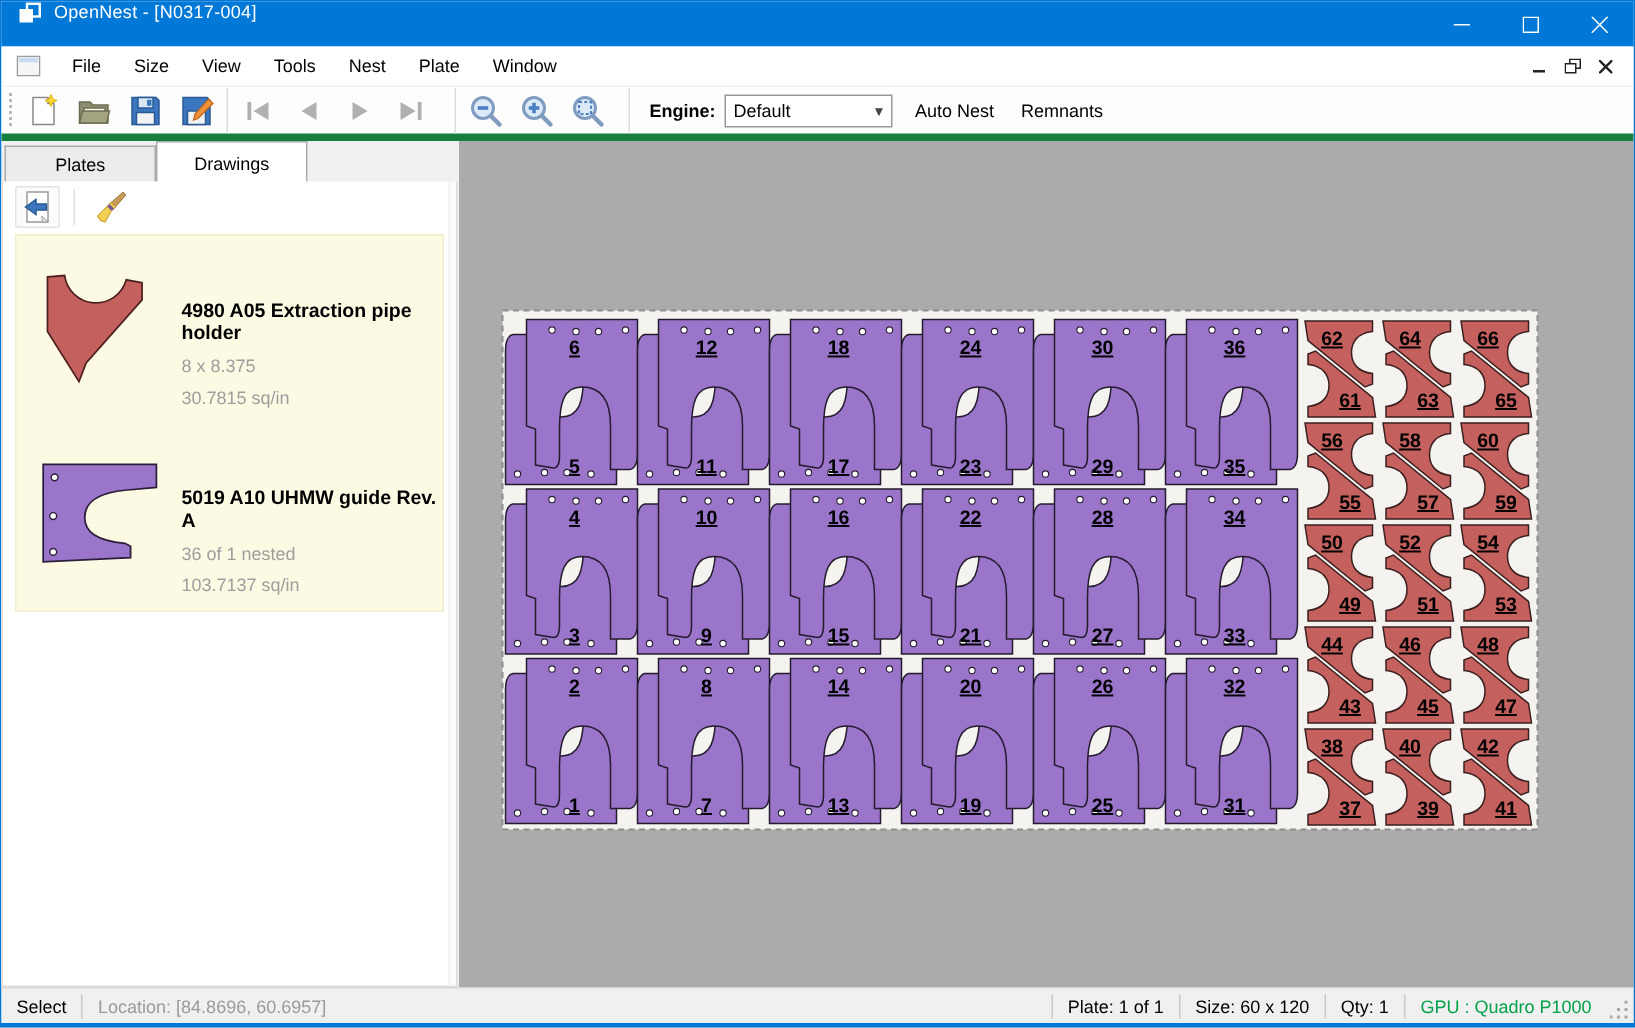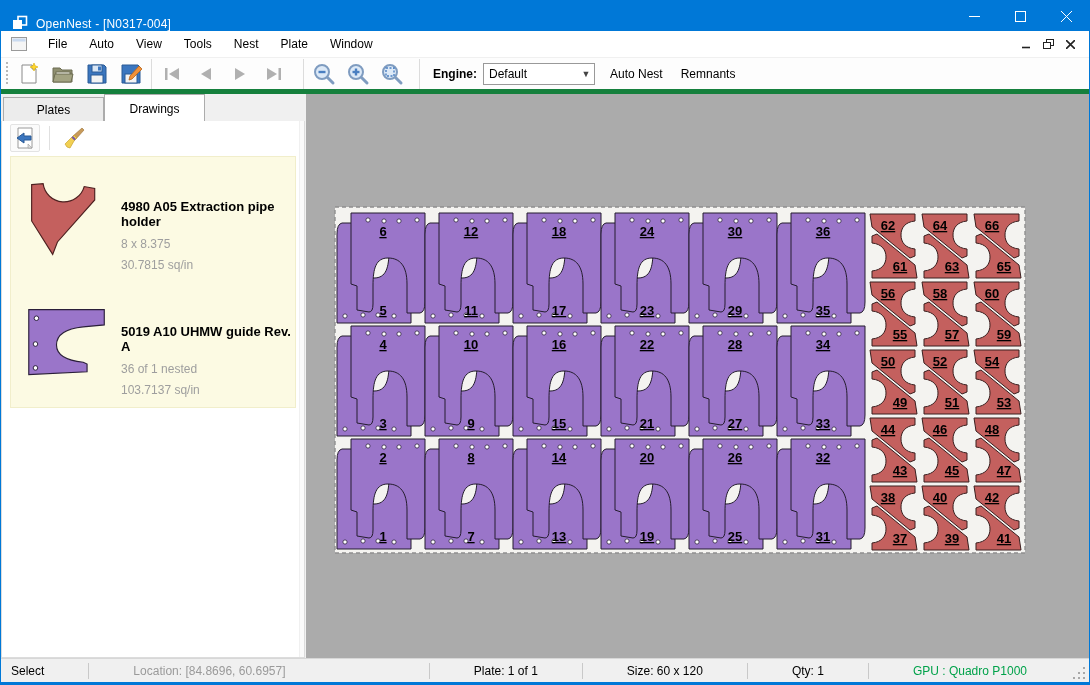--- a/index.html
+++ b/index.html
@@ -2,21 +2,21 @@
 <html><head>
 <meta charset="utf-8">
 <style>
   * { margin:0; padding:0; box-sizing:border-box; }
   html,body { width:1090px; height:685px; overflow:hidden;
     font-family:"Liberation Sans","DejaVu Sans",sans-serif; font-size:12px; color:#000; }
   .window { position:absolute; inset:0; border:1px solid #0078D7; border-bottom:3px solid #0078D7;
     display:flex; flex-direction:column; background:#f0f0f0; }
 
   
-  .titlebar { height:30px; background:#0078D7; color:#fff; display:flex; align-items:flex-end; flex:0 0 auto; }
+  .titlebar { height:30px; background:#0078D7; color:#fff; display:flex; align-items:flex-start; flex:0 0 auto; }
   .titlebar .appicon { width:16px; height:16px; margin:0 8px 0 11px; }
   .titlebar .title { font-size:12px; letter-spacing:.2px; }
   .titlebar .spacer { flex:1; }
   .caption-btn { width:46px; height:30px; display:flex; align-items:center; justify-content:center; color:#fff; }
   .caption-btn svg { display:block; }
 
   
   .menubar { height:27px; background:#fff; display:flex; align-items:center; flex:0 0 auto; border-bottom:1px solid #f0f0f0;}
   .menubar .mdiicon { width:16px; height:14px; margin:0 10px 0 10px; }
   .menu-item { padding:5px 11px; font-size:12px; }
@@ -51,21 +51,21 @@
   .dwg-thumb { width:92px; flex:0 0 auto; display:flex; align-items:center; justify-content:center; }
   .dwg-text { padding-left:8px; padding-top:4px;margin-top:32px; }
   .dwg-title { font-weight:bold; font-size:13px; margin-bottom:5px; }
   .dwg-line { color:#9e9e9e; font-size:12px; line-height:21px; }
   .side-scroll { position:absolute; right:0; top:0; bottom:0; width:5px; background:#fafafa; border-left:1px solid #f0f0f0;}
 
   .canvas { flex:1; background:#ababab; position:relative; overflow:hidden; }
   .plate-wrap { position:absolute; left:28px; top:112px; width:692px; height:348px; }
 
   
-  .statusbar { height:24px; background:#f0f0f0; border-top:1px solid #d7d7d7; display:flex; align-items:center; flex:0 0 auto; font-size:12px;gap:34px;}
+  .statusbar { height:24px; background:#f0f0f0; border-top:1px solid #d7d7d7; display:flex; align-items:center; flex:0 0 auto; font-size:12px;}
   .sb-cell { padding:0 10px; display:flex; align-items:center; height:16px; }
   .sb-sep { width:1px; height:16px; background:#c9c9c9; }
   .sb-gray { color:#9a9a9a; }
   .sb-spacer { flex:1; }
   .sb-grip { width:14px; height:14px; margin:6px 2px 0 2px; }
 </style>
 </head>
 <body>
 
 <div class="window">
@@ -94,21 +94,21 @@
     </div>
   </div>
 
   <div class="menubar">
     <svg class="mdiicon" viewBox="0 0 16 14">
       <rect x="0.5" y="0.5" width="15" height="13" fill="#f5f5f5" stroke="#9a9a9a"></rect>
       <rect x="1.5" y="1.5" width="13" height="3" fill="#c9daf0"></rect>
     </svg>
     <div id="menu-items" style="display:flex;">
         <div class="menu-item">File</div>
-        <div class="menu-item">Auto</div>
+        <div class="menu-item">Size</div>
         <div class="menu-item">View</div>
         <div class="menu-item">Tools</div>
         <div class="menu-item">Nest</div>
         <div class="menu-item">Plate</div>
         <div class="menu-item">Window</div>
       </div>
     <span class="spacer"></span>
     <div class="mdi-ctrl">
       <svg width="9" height="9" viewBox="0 0 9 9">
           <line x1="0" y1="7.5" x2="8" y2="7.5" stroke="#222" stroke-width="1.6"></line>

